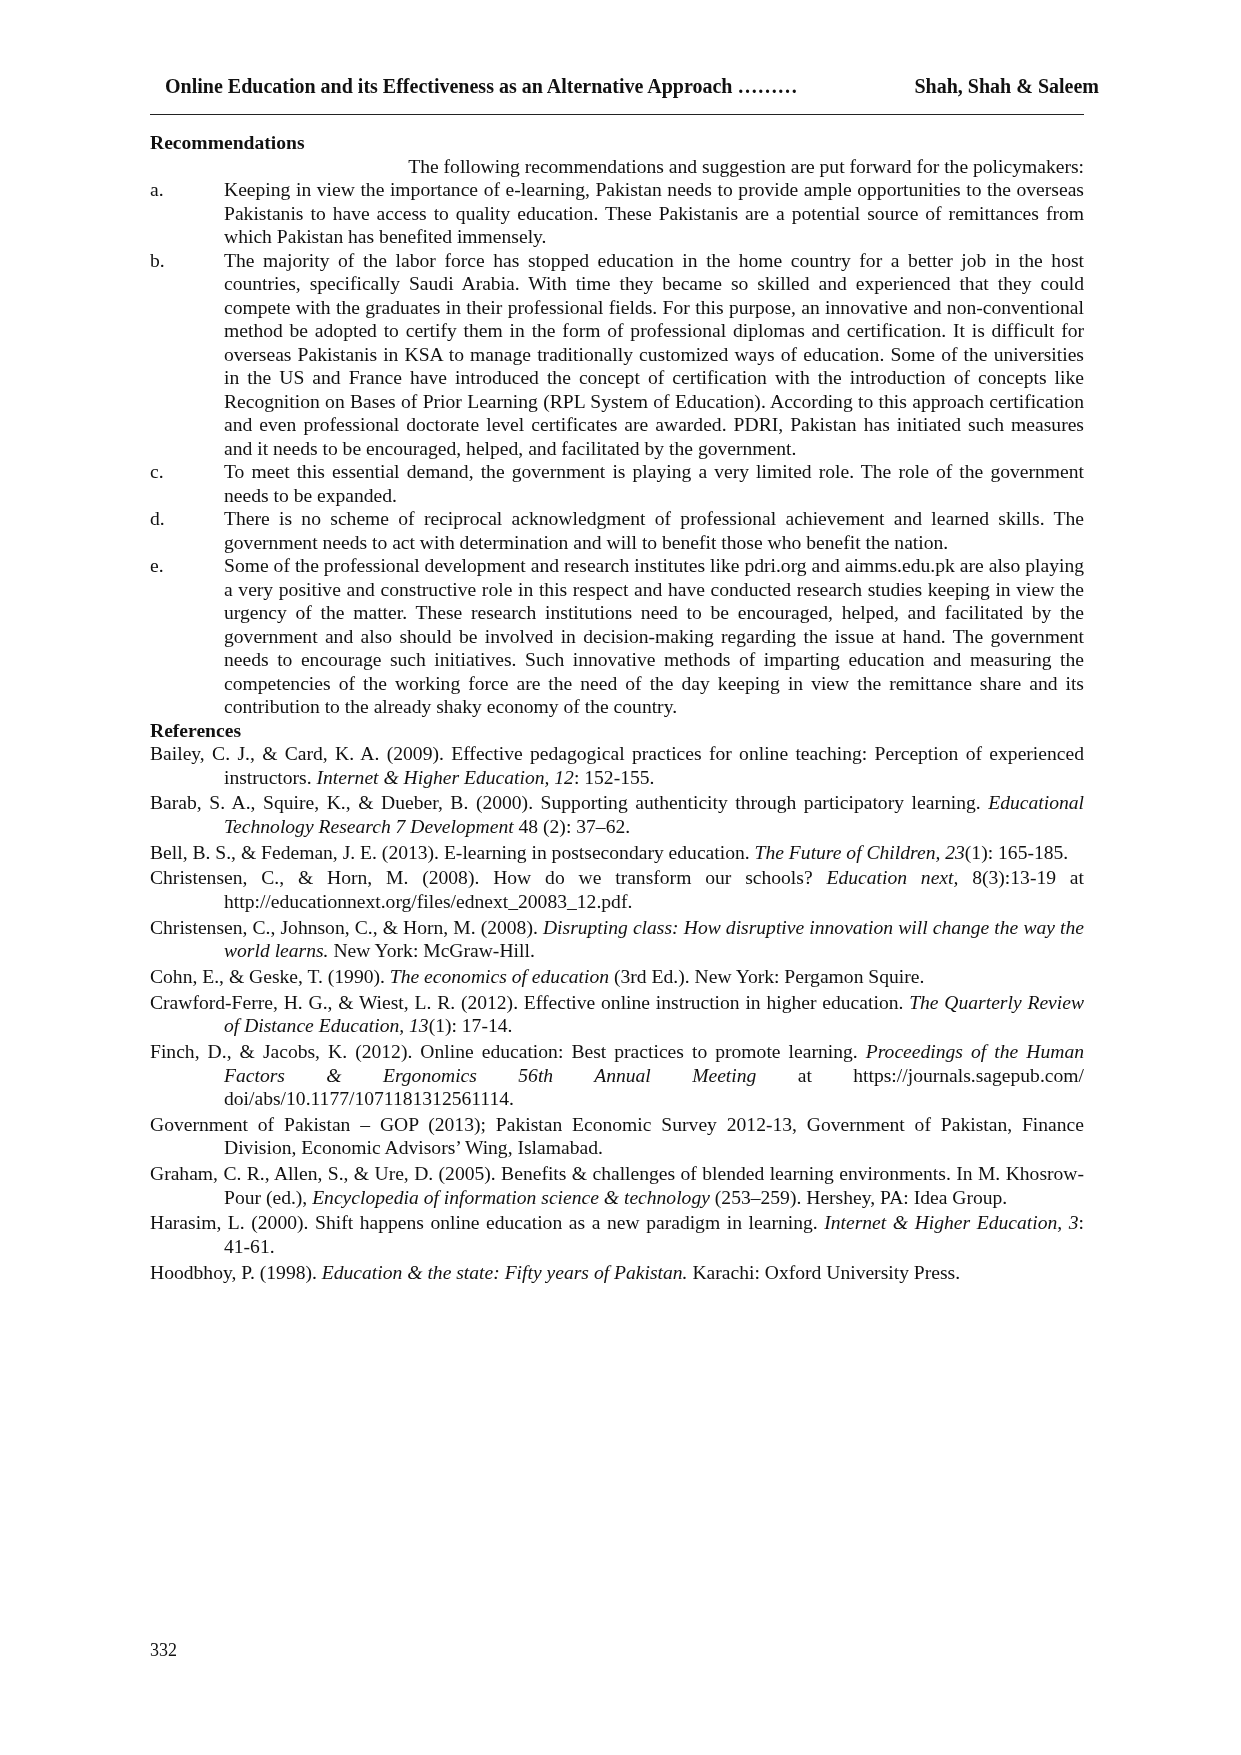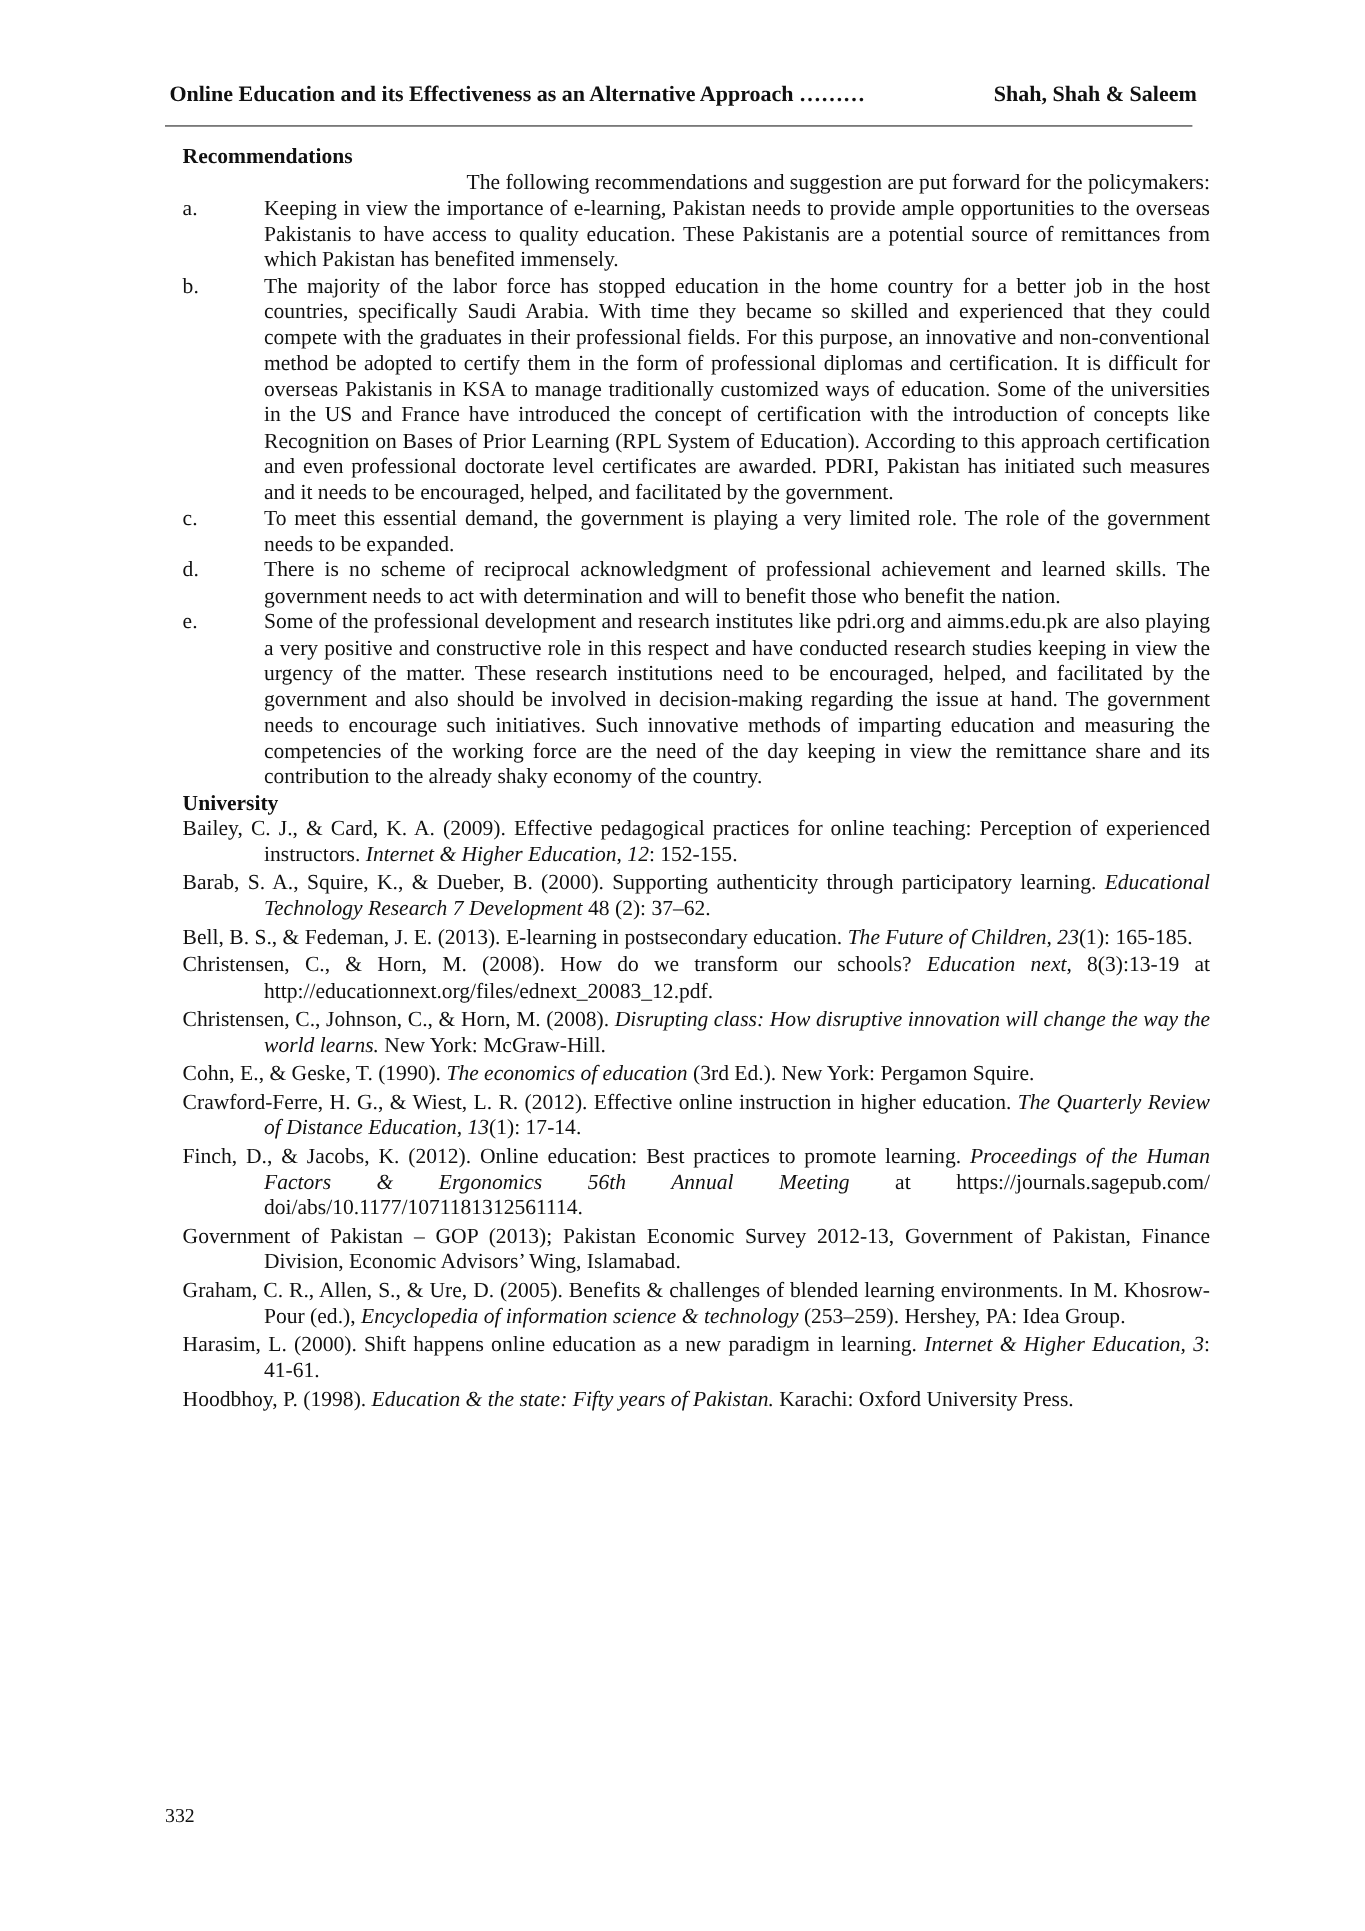--- a/index.html
+++ b/index.html
@@ -1,24 +1,24 @@
 <!DOCTYPE html>
 <html><head>
 <meta charset="utf-8">
 <style>
   html, body { margin: 0; padding: 0; background: #ffffff; }
   body { width: 1241px; height: 1755px; position: relative; overflow: hidden;
          font-family: "Liberation Serif", "DejaVu Serif", serif; color: #111; }
   .page { position: absolute; left: 150px; top: 0; width: 934px; }
-  .running-header { position: absolute; top: 74px; left: 4px; width: 934px;
+  .running-header { position: absolute; top: 74px; left: 15px; width: 934px;
          font-weight: bold; font-size: 20px; line-height: 24px; white-space: nowrap;
          display: flex; justify-content: space-between; }
   .header-rule { position: absolute; top: 114px; left: 0; width: 934px; height: 0;
          border-top: 1.3px solid #222; }
-  .content { position: absolute; top: 131px; left: 16px; width: 934px;
+  .content { position: absolute; top: 131px; left: 0; width: 934px;
          font-size: 19.6px; line-height: 23.5px; }
   .section-title { font-weight: bold; margin: 0; }
   .intro { margin: 0; text-align: right; }
   .rec-list { list-style: none; margin: 0; padding: 0; }
   .rec-item { display: flex; margin: 0; }
   .rec-marker { width: 74px; flex: 0 0 74px; }
   .rec-text { flex: 1; text-align: justify; }
   .ref-list { margin: 0; padding: 0; list-style: none; }
   .ref-item { padding-left: 74px; text-indent: -74px; text-align: justify; margin: 0 0 2.3px 0; }
   .ref-item i { font-style: italic; }
@@ -56,21 +56,21 @@
       <li class="rec-item">
         <span class="rec-marker">d.</span>
         <span class="rec-text">There is no scheme of reciprocal acknowledgment of professional achievement and learned skills. The government needs to act with determination and will to benefit those who benefit the nation.</span>
       </li>
       <li class="rec-item">
         <span class="rec-marker">e.</span>
         <span class="rec-text">Some of the professional development and research institutes like pdri.org and aimms.edu.pk are also playing a very positive and constructive role in this respect and have conducted research studies keeping in view the urgency of the matter. These research institutions need to be encouraged, helped, and facilitated by the government and also should be involved in decision-making regarding the issue at hand. The government needs to encourage such initiatives. Such innovative methods of imparting education and measuring the competencies of the working force are the need of the day keeping in view the remittance share and its contribution to the already shaky economy of the country.</span>
       </li>
     </ul>
 
-    <p class="section-title">University</p>
+    <p class="section-title">References</p>
 
     <ul class="ref-list">
       <li class="ref-item"><span>Bailey, C. J., &amp; Card, K. A. (2009). Effective pedagogical practices for online teaching: Perception of experienced instructors. </span><i>Internet &amp; Higher Education, 12</i><span>: 152-155.</span></li>
       <li class="ref-item"><span>Barab, S. A., Squire, K., &amp; Dueber, B. (2000). Supporting authenticity through participatory learning. </span><i>Educational Technology Research 7 Development</i><span> 48 (2): 37–62.</span></li>
       <li class="ref-item"><span>Bell, B. S., &amp; Fedeman, J. E. (2013). E-learning in postsecondary education. </span><i>The Future of Children, 23</i><span>(1): 165-185.</span></li>
       <li class="ref-item"><span>Christensen, C., &amp; Horn, M. (2008). How do we transform our schools? </span><i>Education next,</i><span> 8(3):13-19 at http://educationnext.org/files/ednext_20083_12.pdf.</span></li>
       <li class="ref-item"><span>Christensen, C., Johnson, C., &amp; Horn, M. (2008). </span><i>Disrupting class: How disruptive innovation will change the way the world learns.</i><span> New York: McGraw-Hill.</span></li>
       <li class="ref-item"><span>Cohn, E., &amp; Geske, T. (1990). </span><i>The economics of education</i><span> (3rd Ed.). New York: Pergamon Squire.</span></li>
       <li class="ref-item"><span>Crawford-Ferre, H. G., &amp; Wiest, L. R. (2012). Effective online instruction in higher education. </span><i>The Quarterly Review of Distance Education, 13</i><span>(1): 17-14.</span></li>
       <li class="ref-item"><span>Finch, D., &amp; Jacobs, K. (2012). Online education: Best practices to promote learning. </span><i>Proceedings of the Human Factors &amp; Ergonomics 56th Annual Meeting</i><span> at https://journals.sagepub.com/ doi/abs/10.1177/1071181312561114.</span></li>

